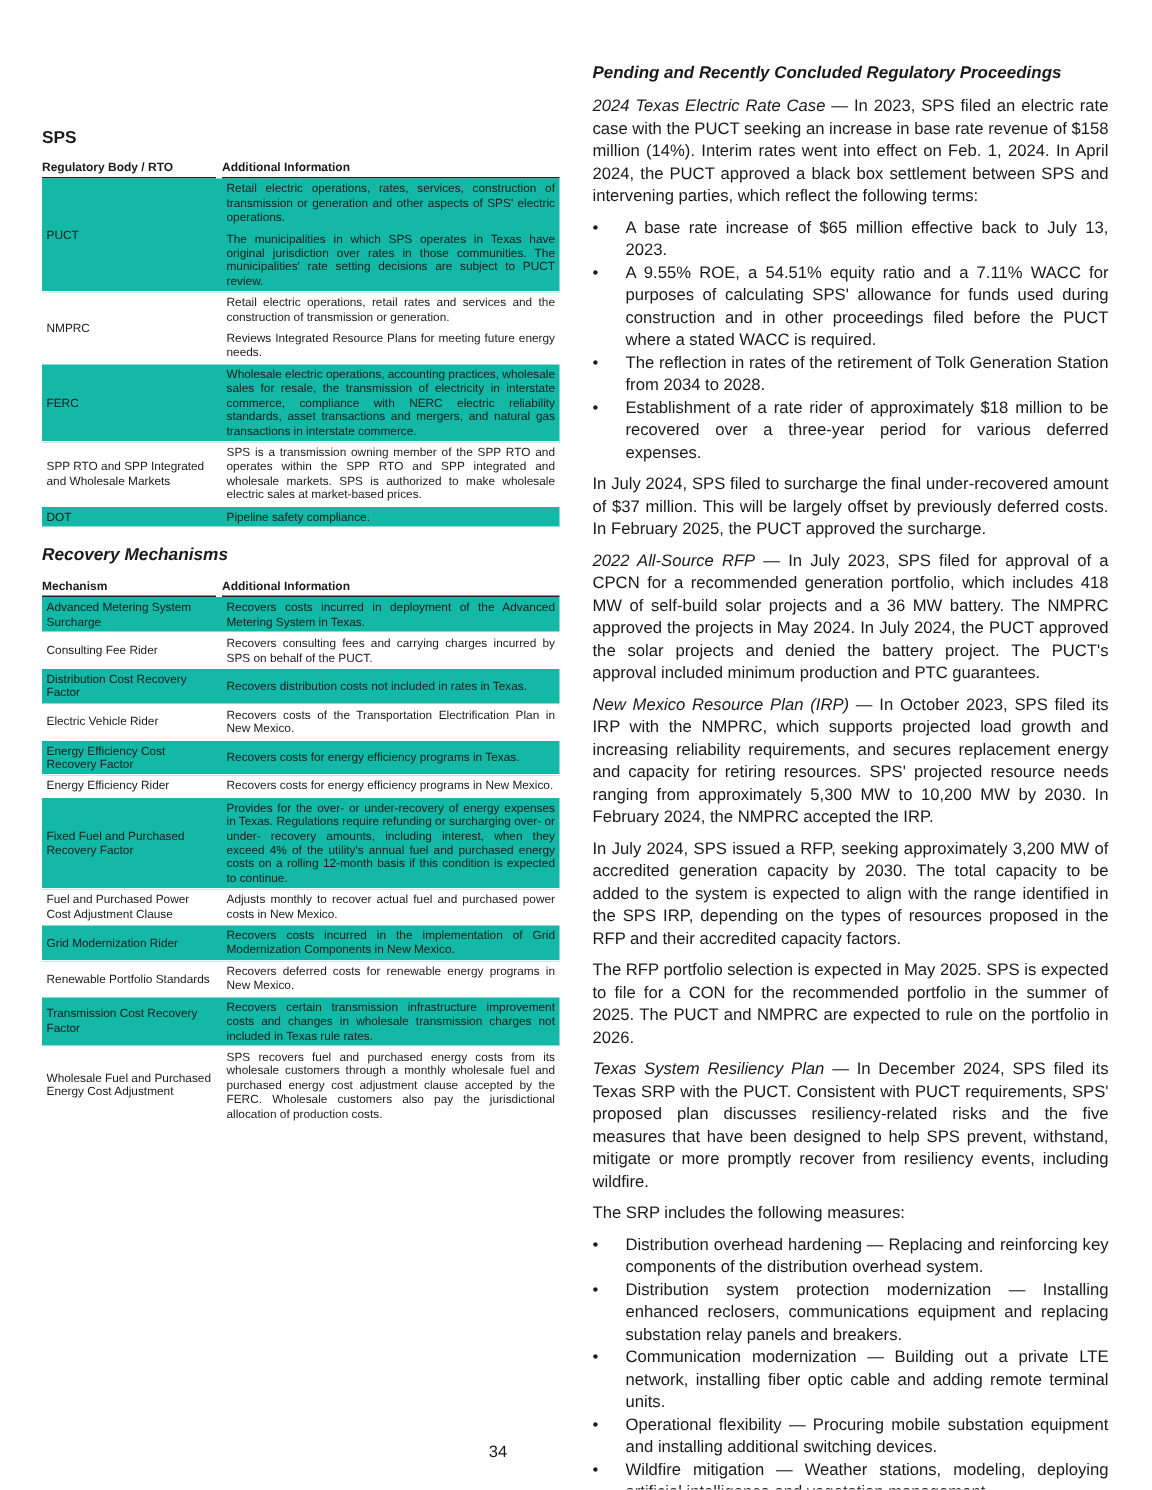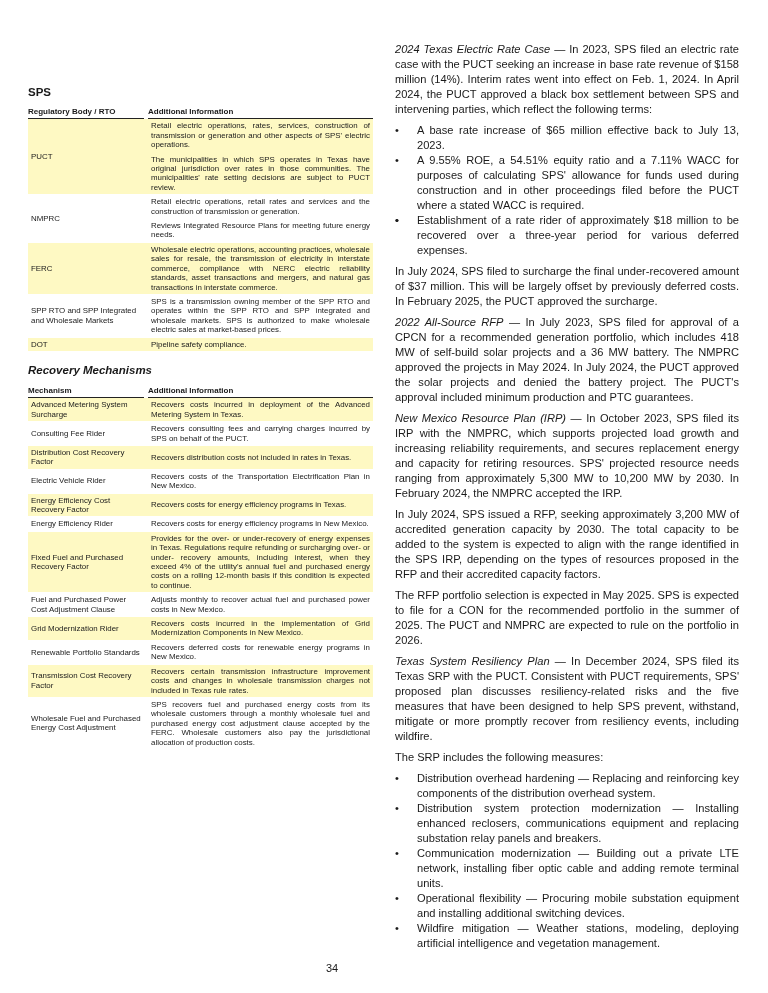--- a/index.html
+++ b/index.html
@@ -52,21 +52,21 @@
   }
   th.gap { border-bottom: none; width: 4px; }
   td {
     vertical-align: middle;
     padding: 2px 3px 2px 3px;
     border-bottom: 1px solid #ffffff;
   }
   td.name { text-align: left; width: 116px; }
   td.gap { width: 4px; padding: 0; }
   td.info { text-align: justify; }
-  tr.shade td { background: #fef9c3; }
+  tr.shade td { background: #14b8a6; }
   .info p + p { margin-top: 5px; }
   .recovery-title { margin-top: 12px; margin-bottom: 10px; }
 
   .proc-title {
     font-weight: bold;
     font-style: italic;
     font-size: 11.3px;
     margin-bottom: 7px;
   }
   .para {
@@ -222,26 +222,27 @@
       <tr>
         <td class="name">Wholesale Fuel and Purchased Energy Cost Adjustment</td>
         <td class="gap"></td>
         <td class="info">SPS recovers fuel and purchased energy costs from its wholesale customers through a monthly wholesale fuel and purchased energy cost adjustment clause accepted by the FERC. Wholesale customers also pay the jurisdictional allocation of production costs.</td>
       </tr>
     </tbody>
   </table>
 </div>
 
 <div class="col-right">
+  <div class="proc-title">Pending and Recently Concluded Regulatory Proceedings</div>
 
   <p class="para"><span class="lead">2024 Texas Electric Rate Case</span><span> — In 2023, SPS filed an electric rate case with the PUCT seeking an increase in base rate revenue of $158 million (14%). Interim rates went into effect on Feb. 1, 2024. In April 2024, the PUCT approved a black box settlement between SPS and intervening parties, which reflect the following terms:</span></p>
   <ul class="bullets">
     <li><span class="dot">•</span><span>A base rate increase of $65 million effective back to July 13, 2023.</span></li>
     <li><span class="dot">•</span><span>A 9.55% ROE, a 54.51% equity ratio and a 7.11% WACC for purposes of calculating SPS' allowance for funds used during construction and in other proceedings filed before the PUCT where a stated WACC is required.</span></li>
-    <li><span class="dot">•</span></li>
+    <li><span class="dot">•</span><span>The reflection in rates of the retirement of Tolk Generation Station from 2034 to 2028.</span></li>
     <li><span class="dot">•</span><span>Establishment of a rate rider of approximately $18 million to be recovered over a three-year period for various deferred expenses.</span></li>
   </ul>
   <p class="para">In July 2024, SPS filed to surcharge the final under-recovered amount of $37 million. This will be largely offset by previously deferred costs. In February 2025, the PUCT approved the surcharge.</p>
 
   <p class="para"><span class="lead">2022 All-Source RFP</span><span> — In July 2023, SPS filed for approval of a CPCN for a recommended generation portfolio, which includes 418 MW of self-build solar projects and a 36 MW battery. The NMPRC approved the projects in May 2024. In July 2024, the PUCT approved the solar projects and denied the battery project. The PUCT's approval included minimum production and PTC guarantees.</span></p>
 
   <p class="para"><span class="lead">New Mexico Resource Plan (IRP)</span><span> — In October 2023, SPS filed its IRP with the NMPRC, which supports projected load growth and increasing reliability requirements, and secures replacement energy and capacity for retiring resources. SPS' projected resource needs ranging from approximately 5,300 MW to 10,200 MW by 2030. In February 2024, the NMPRC accepted the IRP.</span></p>
   <p class="para">In July 2024, SPS issued a RFP, seeking approximately 3,200 MW of accredited generation capacity by 2030. The total capacity to be added to the system is expected to align with the range identified in the SPS IRP, depending on the types of resources proposed in the RFP and their accredited capacity factors.</p>
   <p class="para">The RFP portfolio selection is expected in May 2025. SPS is expected to file for a CON for the recommended portfolio in the summer of 2025. The PUCT and NMPRC are expected to rule on the portfolio in 2026.</p>
 

